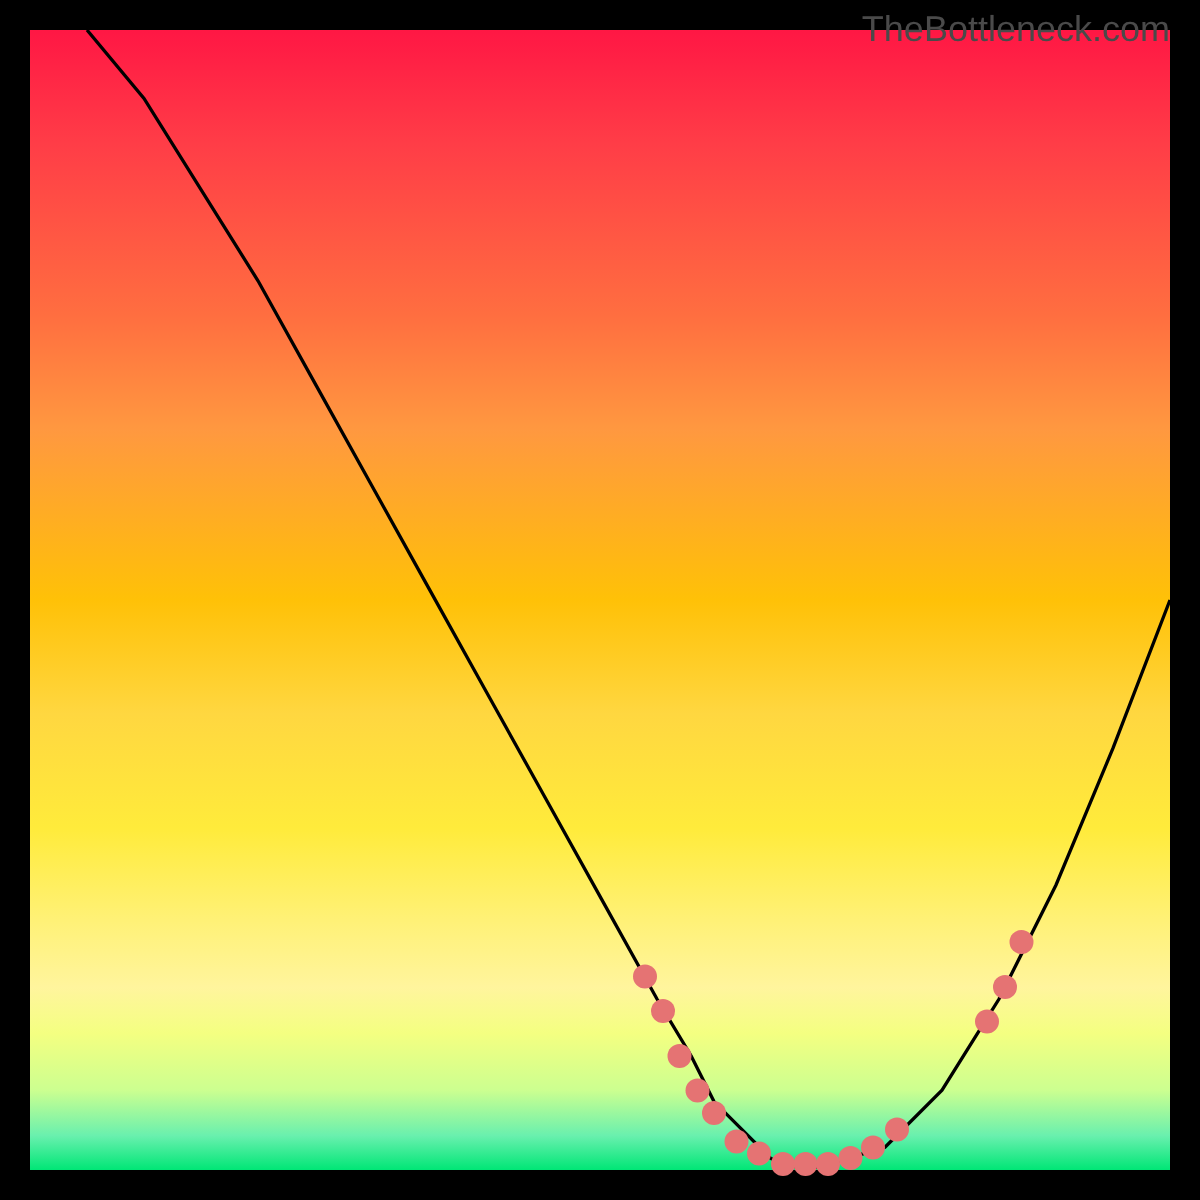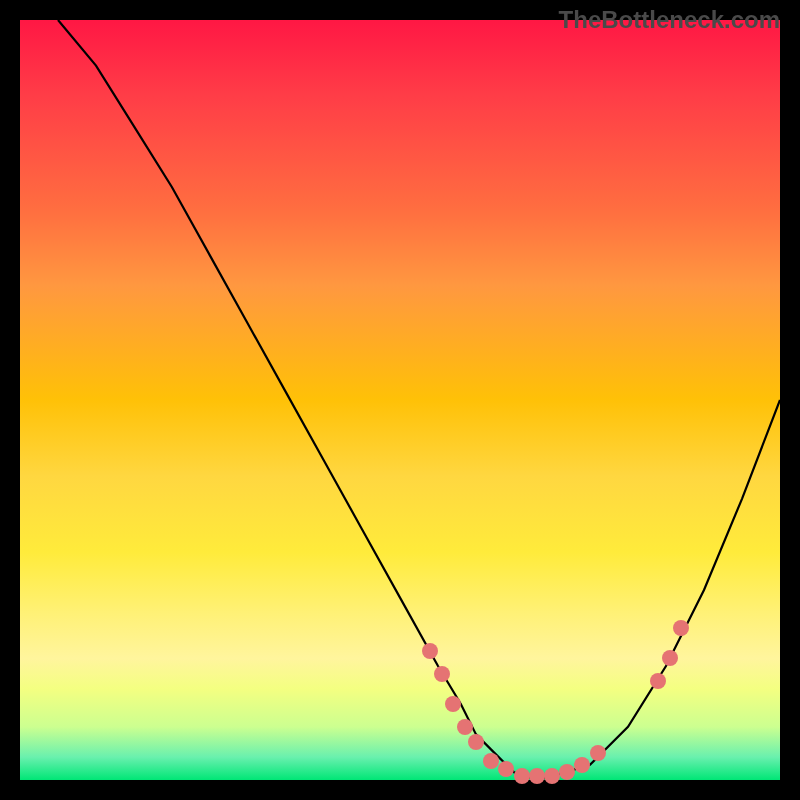--- a/index.html
+++ b/index.html
@@ -10,21 +10,21 @@
     position: relative;
     background: #000;
   }
   .watermark {
     position: absolute;
     top: 6px;
     right: 20px;
     color: #4a4a4a;
     font-family: Arial, sans-serif;
     font-size: 24px;
-    font-weight: bold;
+    font-weight: normal;
     z-index: 10;
   }
   .plot-area {
     position: absolute;
     left: 20px;
     top: 20px;
     width: 760px;
     height: 760px;
     background: linear-gradient(to bottom,
       #ff1744 0%,

